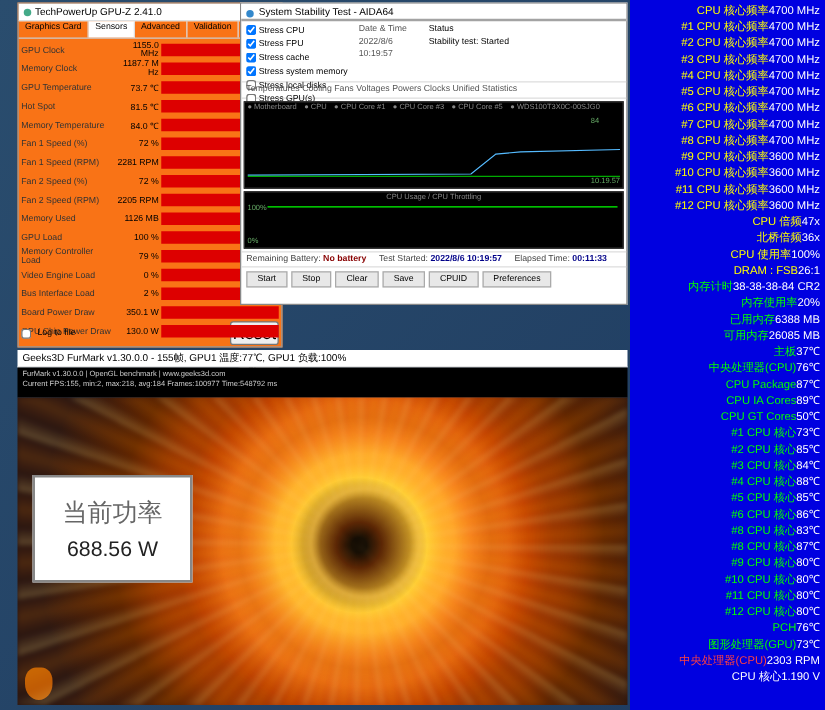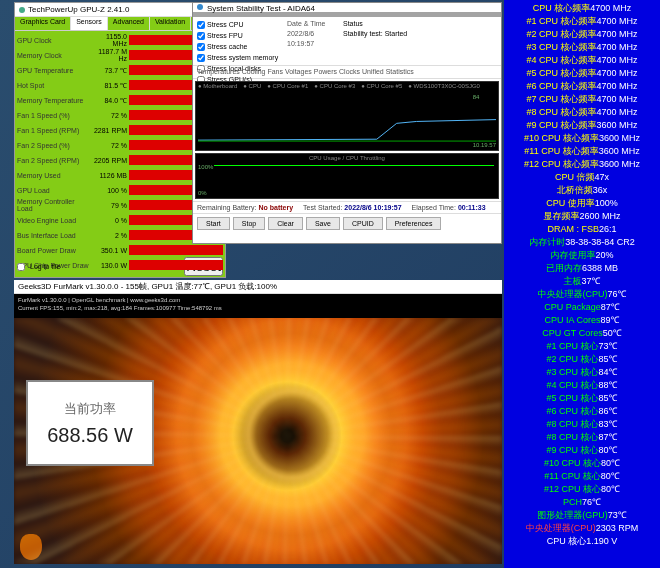--- a/index.html
+++ b/index.html
@@ -1,45 +1,45 @@
 <!DOCTYPE html>
 <html><head>
 <meta charset="utf-8">
 <style>
 *{margin:0;padding:0;box-sizing:border-box;font-family:"Segoe UI",Tahoma,sans-serif}
 body{width:660px;height:568px;overflow:hidden;position:relative;background:#1a1a2e}
 .desktop{position:absolute;inset:0;background:linear-gradient(135deg,#2a4d6e 0%,#1e3a5f 100%)}
 
 
 .stats{position:absolute;top:0;right:0;width:156px;height:568px;background:#0000e0;color:#fff;font-size:9px;line-height:13px;padding:2px 4px;font-family:"Microsoft YaHei",sans-serif}
-.stats .row{display:flex;justify-content:center;white-space:nowrap}
+.stats .row{display:flex;justify-content:flex-end;white-space:nowrap}
 .stats .row span:first-child{color:#ffff00}
 .stats .row.white span:first-child{color:#fff}
 .stats .row.green span:first-child{color:#0f0}
 .stats .row.red span:first-child{color:#ff4040}
 
 
-.gpuz{position:absolute;top:2px;left:14px;width:212px;height:276px;background:#84cc16;border:1px solid #999;font-size:8px}
+.gpuz{position:absolute;top:2px;left:14px;width:212px;height:276px;background:#f97316;border:1px solid #999;font-size:8px}
 .gpuz .titlebar{height:14px;background:#fff;padding:1px 4px;display:flex;align-items:center;gap:3px;border-bottom:1px solid #ddd}
 .gpuz .titlebar .dot{width:6px;height:6px;border-radius:50%;background:#4a8}
 .gpuz .tabs{height:14px;display:flex;border-bottom:1px solid #ccc;font-size:7px}
 .gpuz .tabs span{padding:1px 5px;border-right:1px solid #ddd}
 .gpuz .tabs span.active{background:#fff}
 .gpuz .body{padding:2px;height:224px}
 .gpuz .sensor-row{display:flex;align-items:center;height:14px;margin-bottom:1px}
 .gpuz .sensor-row .lbl{width:74px;font-size:7px;color:#333}
 .gpuz .sensor-row .val{width:38px;font-size:7px;text-align:right;padding-right:2px}
 .gpuz .sensor-row .bar{flex:1;height:10px;background:#d00;position:relative}
 .gpuz .footer{display:flex;justify-content:flex-end;gap:2px;padding:2px}
 .gpuz .footer button{font-size:7px;padding:1px 6px;background:#e8e8e8;border:1px solid #aaa}
 .gpuz .log{display:flex;align-items:center;gap:3px;padding:2px;font-size:7px}
 
 
 .aida{position:absolute;top:2px;left:192px;width:310px;height:242px;background:#fff;border:1px solid #888;font-size:8px}
-.aida .titlebar{height:14px;background:#fff;padding:1px 4px;display:flex;align-items:flex-start;gap:4px;border-bottom:5px solid #a3a3a3}
+.aida .titlebar{height:14px;background:#fff;padding:1px 4px;display:flex;align-items:flex-end;gap:4px;border-bottom:2px solid #a3a3a3}
 .aida .titlebar .dot{width:6px;height:6px;border-radius:50%;background:#38c}
 .aida .top{display:flex;height:48px}
 .aida .checks{width:92px;padding:2px 4px;font-size:7px;line-height:11px}
 .aida .checks label{display:block}
 .aida .info{flex:1;padding:2px;font-size:7px;line-height:10px}
 .aida .info .irow{display:flex}
 .aida .info .irow span:first-child{width:56px;color:#555}
 .aida .subtabs{height:14px;font-size:7px;padding:2px 4px;color:#555;border-top:1px solid #ddd;border-bottom:1px solid #ddd}
 .aida .chart{height:70px;background:#000;margin:2px;position:relative;border:1px solid #333}
 .aida .chart .legend{position:absolute;top:1px;left:2px;right:2px;font-size:6px;color:#888;display:flex;gap:6px}
@@ -59,22 +59,22 @@
 .fur-render::before{content:"";position:absolute;inset:-40px;background:
  radial-gradient(circle at 56% 48%,transparent 10%,rgba(255,200,80,.5) 12%,transparent 14%,rgba(255,160,40,.4) 18%,transparent 20%,rgba(200,80,0,.4) 28%,transparent 32%,rgba(120,40,0,.3) 42%,transparent 48%);
  filter:blur(1px)}
 .fur-render::after{content:"";position:absolute;inset:0;background:
  repeating-conic-gradient(from 0deg at 56% 48%,rgba(255,220,120,.25) 0deg,transparent 3deg,rgba(200,100,0,.2) 6deg,transparent 9deg);
  mix-blend-mode:screen;filter:blur(2px)}
 .fur-logo{position:absolute;bottom:4px;left:6px;width:22px;height:26px;background:#ff7700;border-radius:40% 40% 50% 50%;opacity:.7}
 
 
 .power{position:absolute;top:380px;left:26px;width:128px;height:86px;background:#fff;border:2px solid #888;display:flex;flex-direction:column;align-items:center;justify-content:center;font-family:"Microsoft YaHei",sans-serif}
-.power .lbl{font-size:13px;color:#666;margin-bottom:6px}
-.power .val{font-size:20px;color:#222;font-weight:400}
+.power .lbl{font-size:20px;color:#666;margin-bottom:6px}
+.power .val{font-size:17px;color:#222;font-weight:400}
 
 input[type=checkbox]{width:8px;height:8px;margin-right:2px;vertical-align:middle}
 </style>
 </head>
 <body>
 
 <div class="desktop"></div>
 
 <div class="gpuz">
  <div class="titlebar">
@@ -318,38 +318,38 @@
     </div>
     <div class="row ">
       <span>北桥倍频</span>
       <span>36x</span>
     </div>
     <div class="row ">
       <span>CPU 使用率</span>
       <span>100%</span>
     </div>
     <div class="row ">
-      <span>显存频率</span>
-      <span>2600 MHz</span>
-    </div>
-    <div class="row ">
       <span>DRAM : FSB</span>
       <span>26:1</span>
     </div>
     <div class="row green">
       <span>内存计时</span>
       <span>38-38-38-84 CR2</span>
     </div>
     <div class="row green">
       <span>内存使用率</span>
       <span>20%</span>
     </div>
     <div class="row green">
       <span>已用内存</span>
       <span>6388 MB</span>
+    </div>
+    <div class="row green">
+      <span>可用内存</span>
+      <span>26085 MB</span>
     </div>
     <div class="row green">
       <span>主板</span>
       <span>37℃</span>
     </div>
     <div class="row green">
       <span>中央处理器(CPU)</span>
       <span>76℃</span>
     </div>
     <div class="row green">

